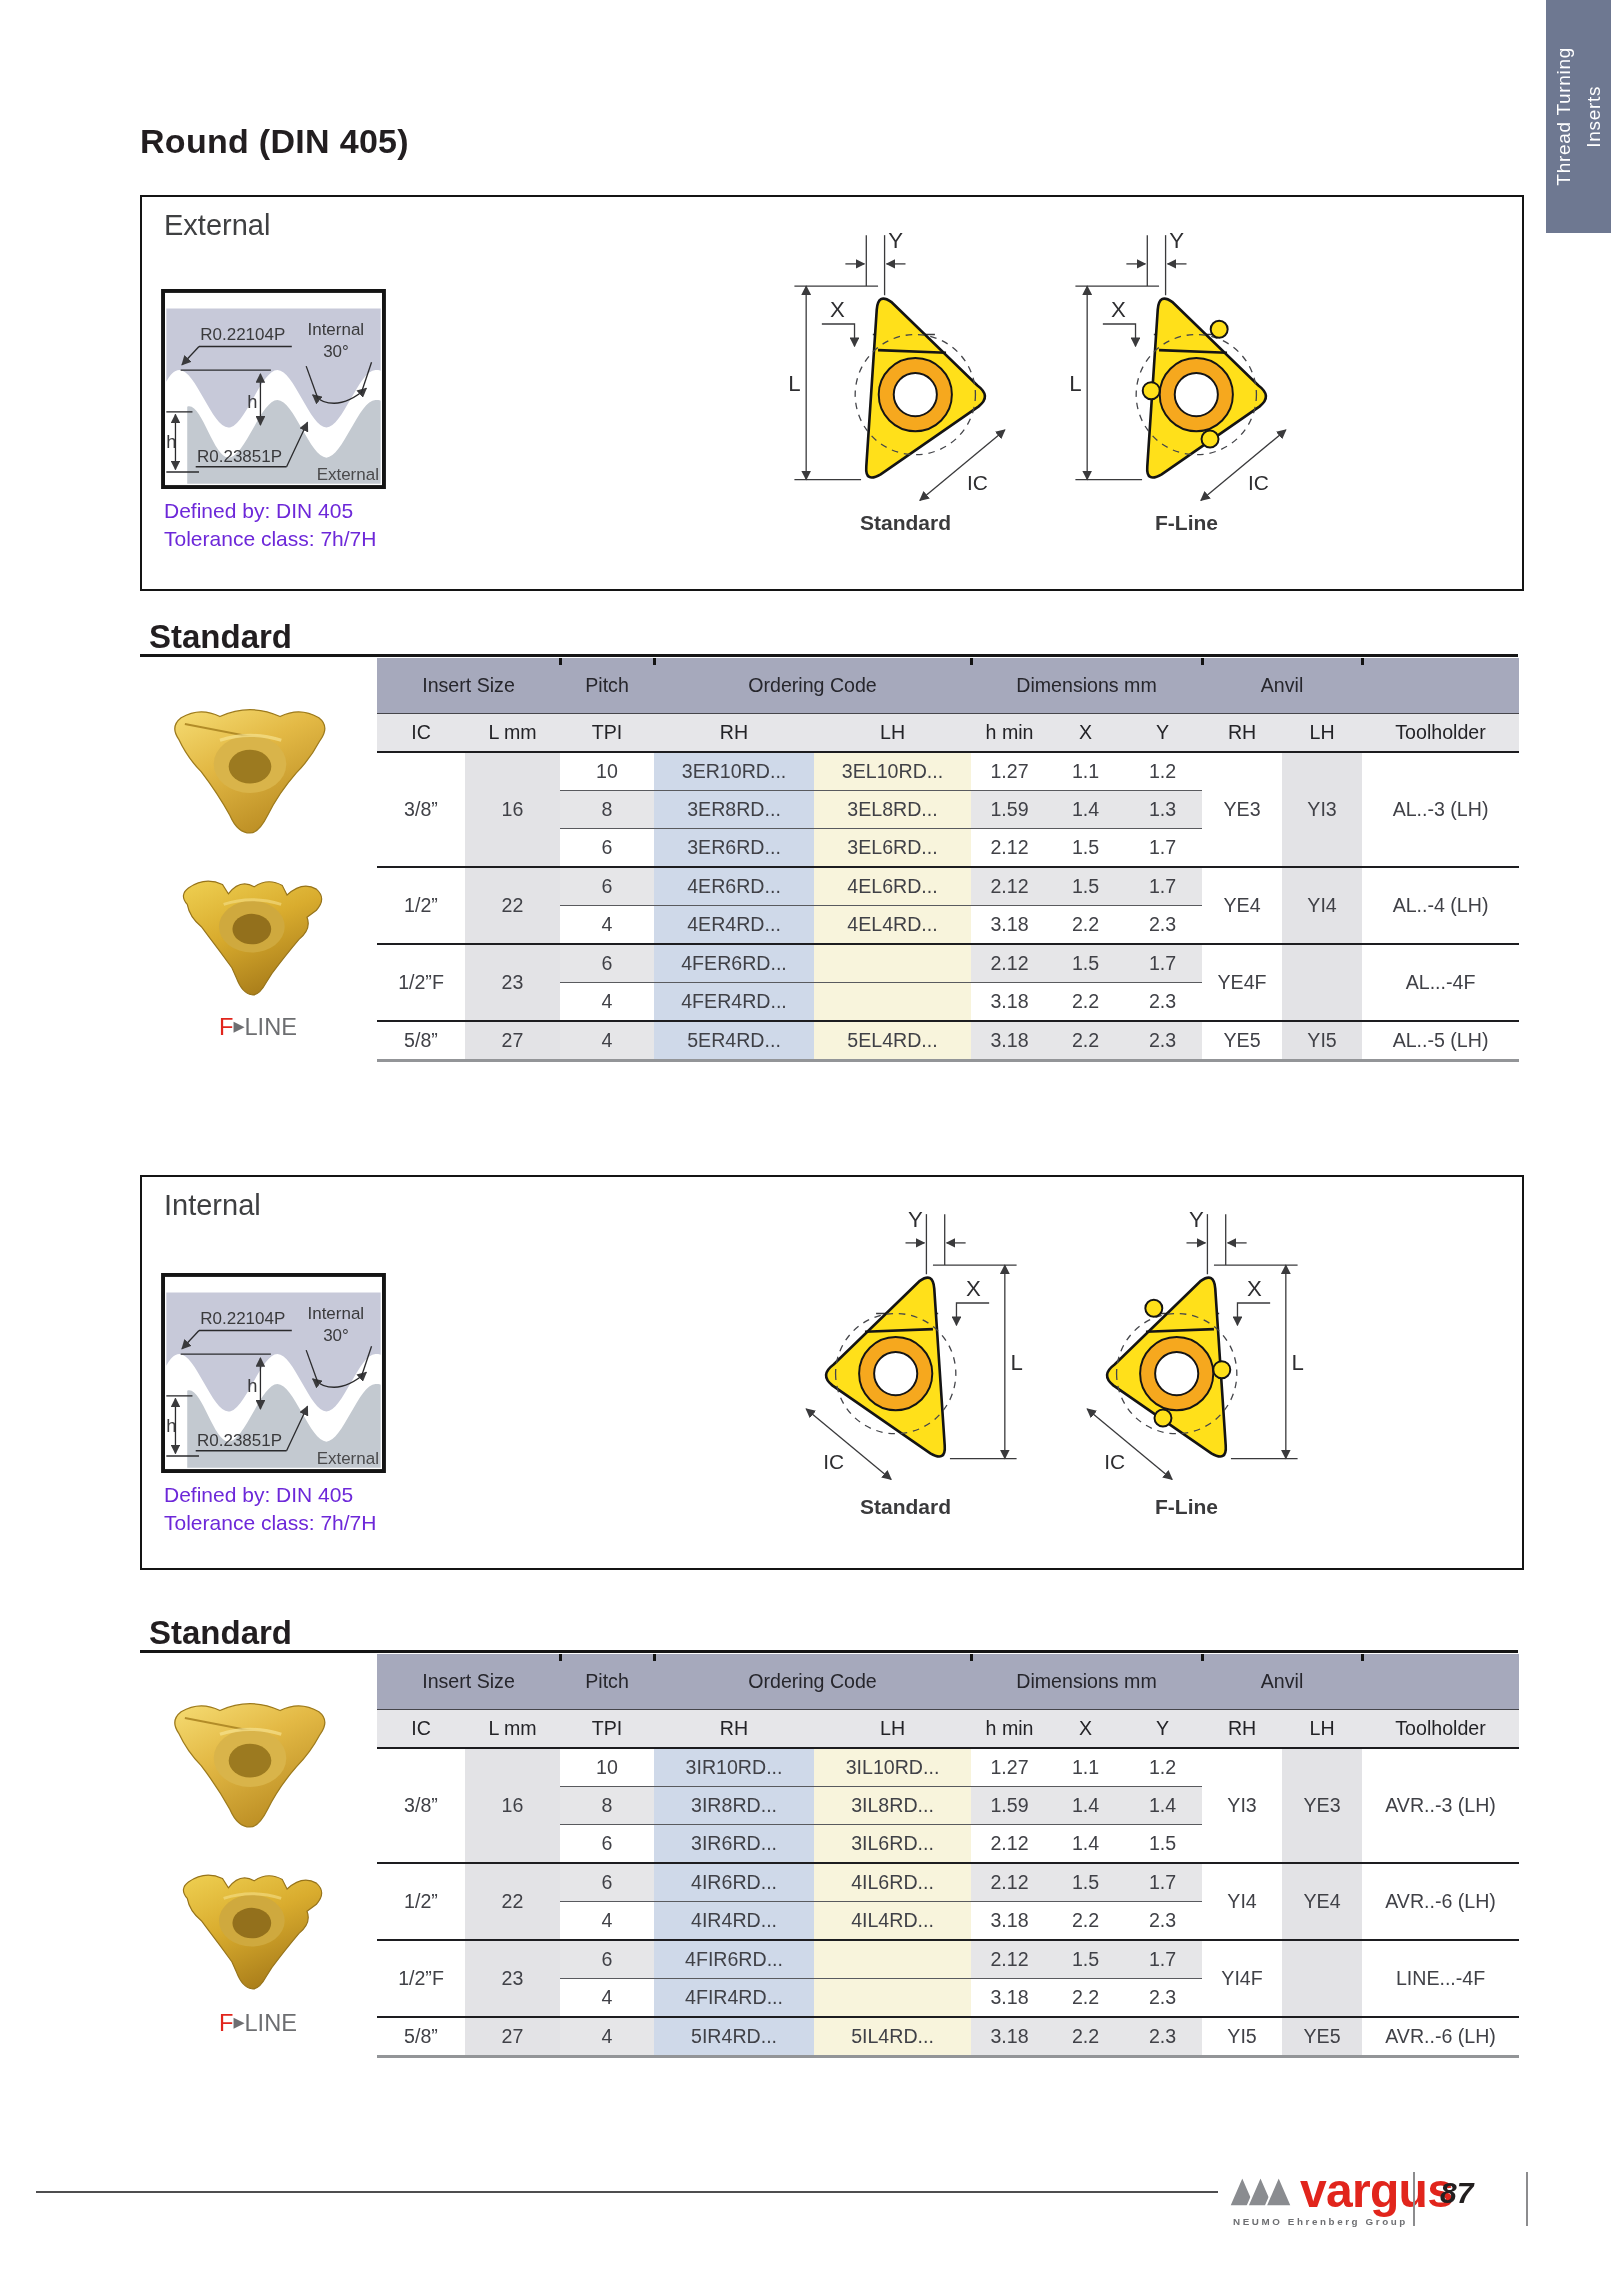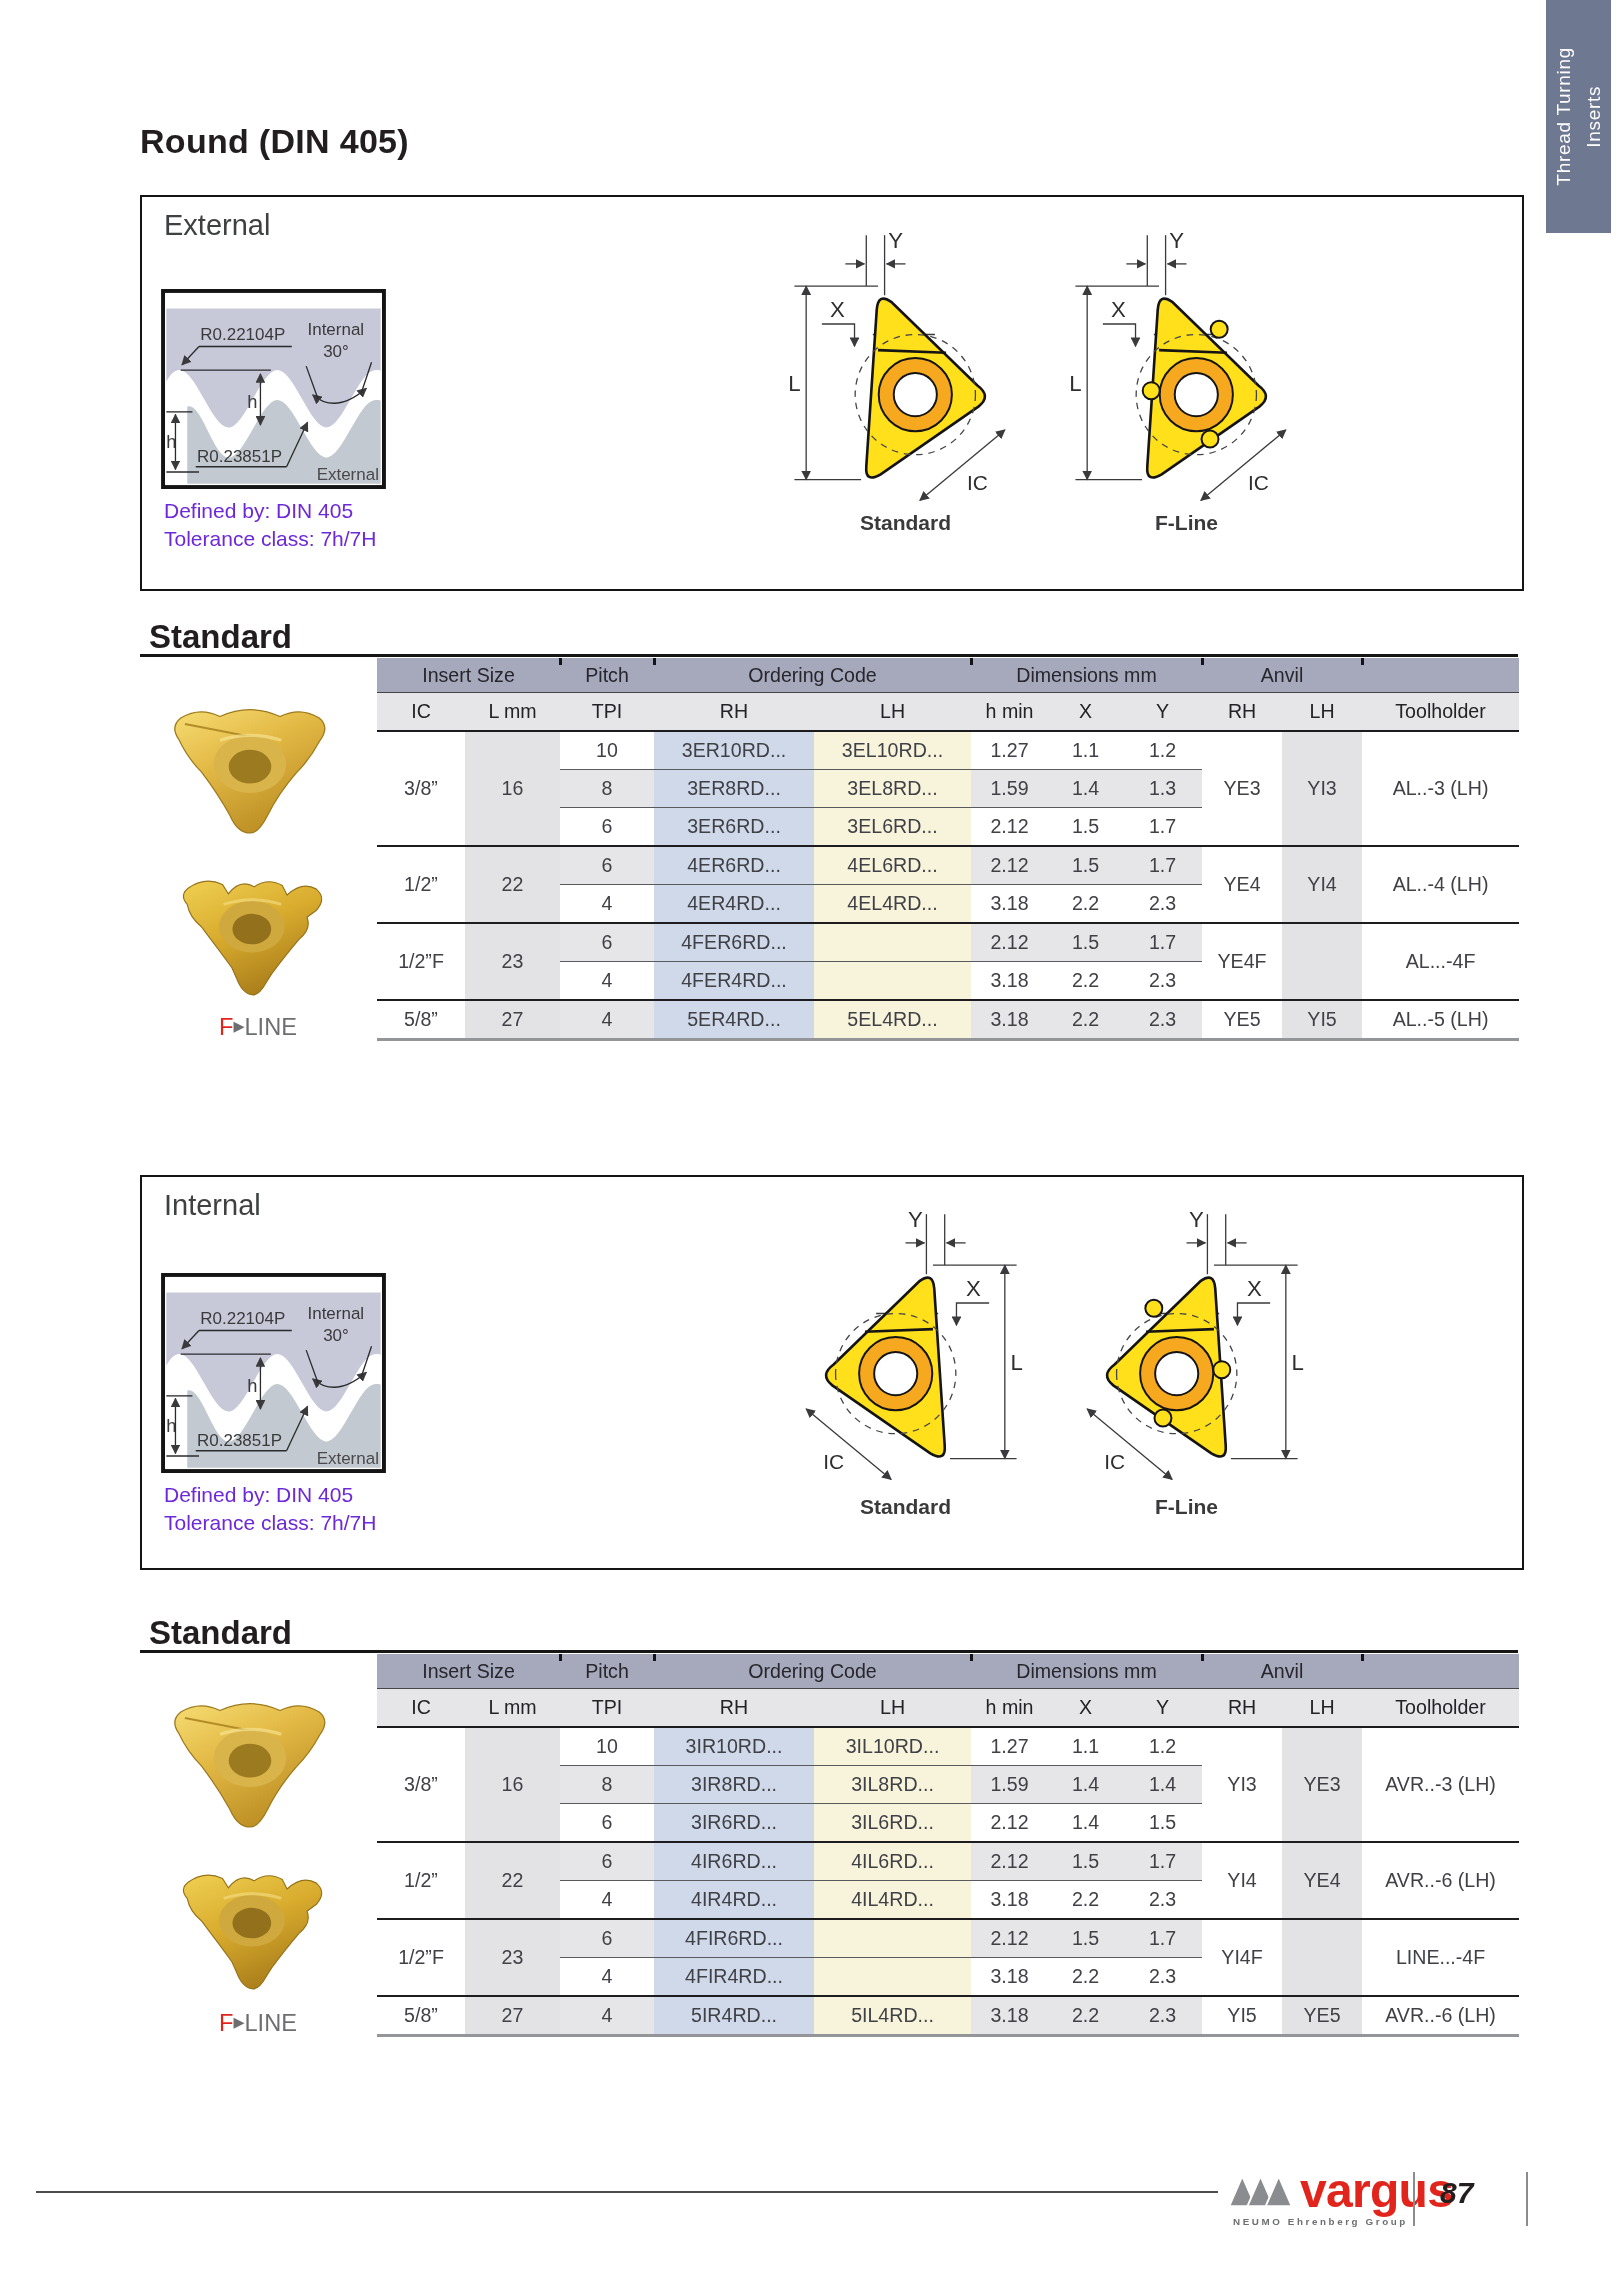--- a/index.html
+++ b/index.html
@@ -28,21 +28,21 @@
   
   .section-box{left:140px;width:1384px;height:396px;border:2.6px solid #141414;background:#fff;box-sizing:border-box;}
   .section-label{position:absolute;left:22px;top:11.8px;font-size:29px;font-weight:400;color:#3f4042;}
   .defined{position:absolute;left:22px;font-size:21px;line-height:28px;color:#6d28d9;}
   .draw-label{position:absolute;width:249px;text-align:center;font-size:21px;font-weight:700;color:#3a3a3c;}
 
   
   .tblwrap{width:1141px;}
   table.spec{border-collapse:collapse;table-layout:fixed;width:1141px;border-bottom:3.3px solid #939598;}
   table.spec th,table.spec td{padding:0;text-align:center;vertical-align:middle;font-weight:400;}
-  table.spec thead tr.grp th{background:#a6a9bc;height:34px;font-size:19.6px;color:#26262c;}
+  table.spec thead tr.grp th{background:#a6a9bc;height:55px;font-size:19.6px;color:#26262c;}
   table.spec thead tr.sub th{background:#e6e6e9;height:37px;font-size:19.6px;color:#232327;
       border-top:1.3px solid #45454a;border-bottom:2.6px solid #1c1c1f;}
   table.spec td{height:37px;font-size:19.6px;color:#404147;}
   col.c-lmm,col.c-alh{background:#e3e3e6;}
   col.c-rh{background:#cfd9e9;}
   col.c-lh{background:#f8f4dc;}
   td.alt{background:#e6e6e8;}
   td.sep{border-top:1.3px solid #595a5e;}
   tr.gstart td{border-top:2px solid #1d1d20;}
   .tick{position:absolute;width:2.6px;height:6.5px;background:#141414;}

